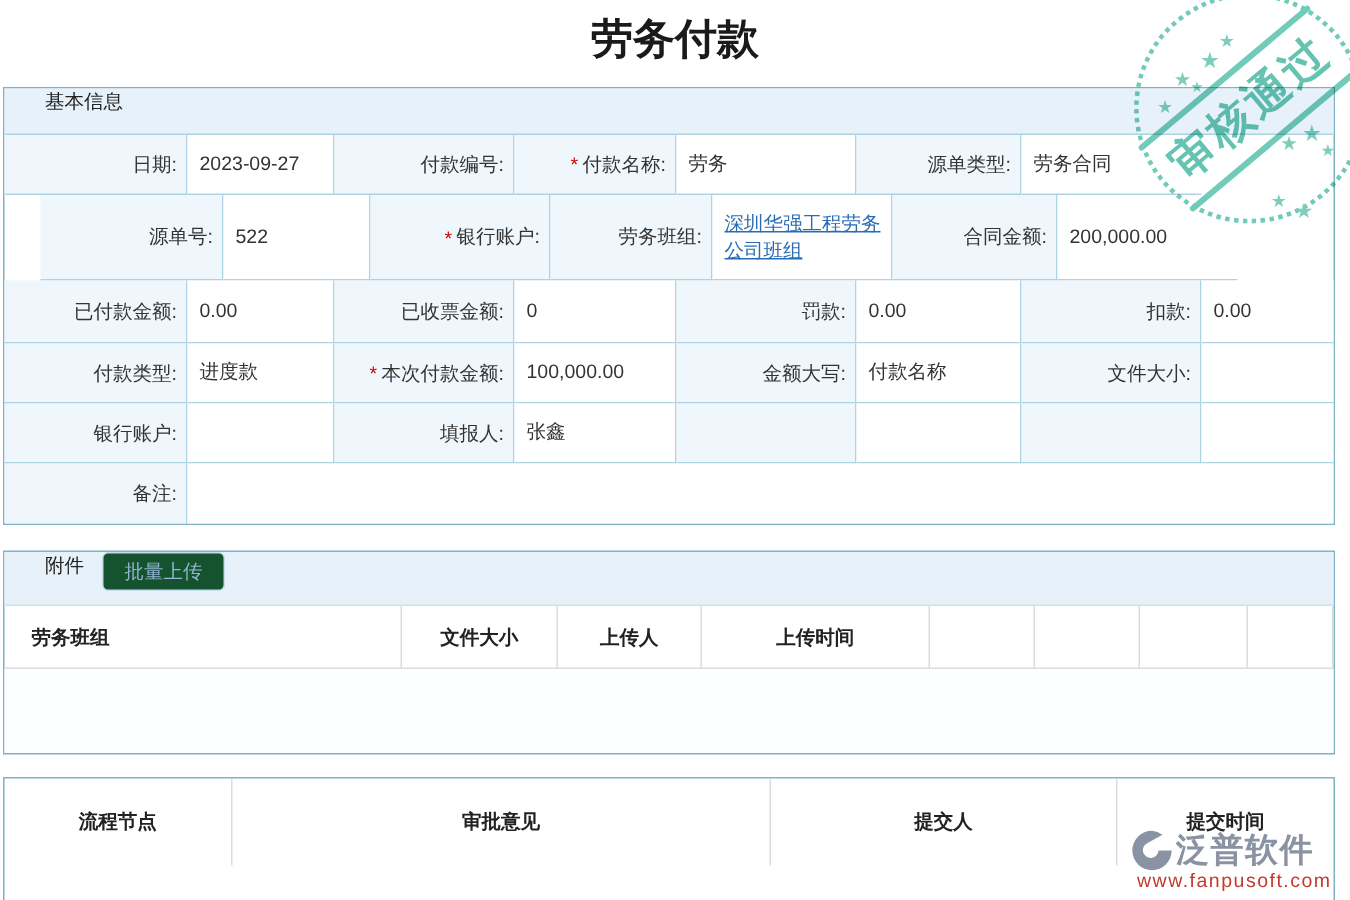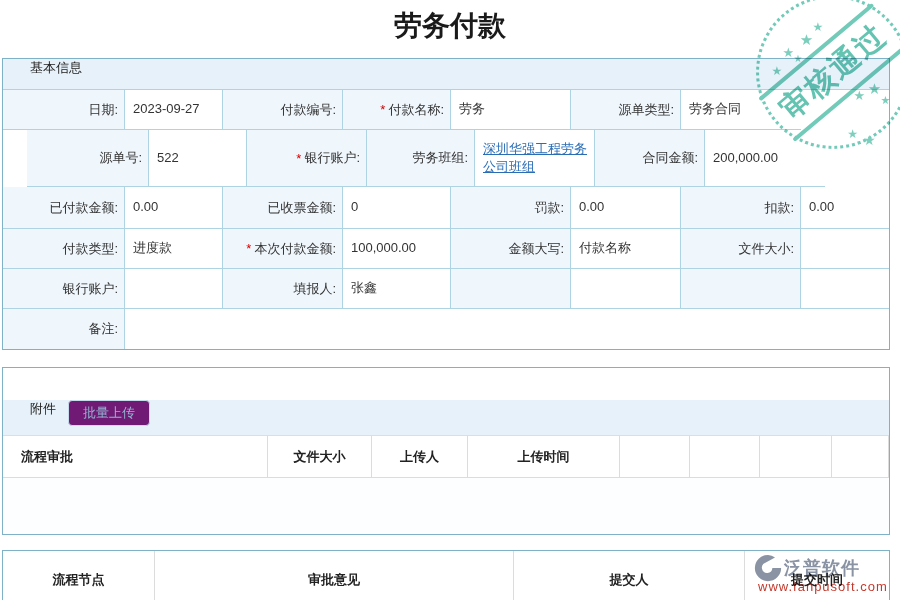--- a/index.html
+++ b/index.html
@@ -11,21 +11,21 @@
     margin-top:12px; height:28px; line-height:28px; }
 
   .section { margin:0 10px 0 2px; border:1px solid #7fb2c7; background:#fff; }
   .sec-basic   { margin-top:18px; }
   .sec-attach  { margin-top:17px; }
   .sec-approve { margin-top:15px; height:96px; }
 
   .sec-bar { background:#e7f1f9; display:flex; align-items:flex-start; padding-left:27px;
     font-size:13px; color:#222; }
   .sec-basic .sec-bar { height:31px; border-bottom:1px solid #aed3e3; }
-  .sec-attach .sec-bar, .sec-approve .sec-bar { height:36px; border-bottom:1px solid #cfe2ee;margin-top:32px; }
+  .sec-attach .sec-bar, .sec-approve .sec-bar { height:36px; border-bottom:1px solid #cfe2ee; }
 
   
   .brow { display:grid; grid-template-columns:122px 98px 120px 108px 120px 110px 120px 1fr; }
   .brow-0 { height:40px; } .brow-1 { height:57px;margin-left:24px; } .brow-2 { height:42px; }
   .brow-3 { height:40px; } .brow-4 { height:40px; }
   .cell { display:flex; align-items:center; font-size:13px;
     border-right:1px solid #aed3e3; border-bottom:1px solid #aed3e3; overflow:hidden; }
   .cell:last-child { border-right:none; }
   .lab { background:#eff6fc; justify-content:flex-end; padding-right:6px; text-align:right; color:#333; }
   .val { background:#fff; padding-left:8px; line-height:1.3; }
@@ -56,21 +56,21 @@
   .stamp-line { width:148px; height:4px; background:#5ec3ae; border-radius:2px; }
   .stamp-text { font-size:30px; font-weight:bold; color:#4fbca6; letter-spacing:2px;
     white-space:nowrap; margin:4px 0; }
   .star { position:absolute; color:#6cc8b4; pointer-events:none; }
 
   
   .logo { position:absolute; right:6px; bottom:6px; z-index:6; mix-blend-mode:multiply;
     width:140px; pointer-events:none; }
   .logo-top { display:flex; align-items:center; }
   .logo-icon { display:inline-block; width:28px; height:28px; margin-right:2px; }
-  .logo-text { font-size:18px; font-weight:bold; color:#8a93a3; letter-spacing:1px; white-space:nowrap; }
+  .logo-text { font-size:22px; font-weight:bold; color:#8a93a3; letter-spacing:1px; white-space:nowrap; }
   .logo-url { font-size:13px; color:#c23a2e; letter-spacing:1px; margin-top:-3px; padding-left:4px; }
 </style>
 </head>
 <body>
 
 <h1 class="page-title">劳务付款</h1>
 
 <div class="section sec-basic">
   <div class="sec-bar">
     <span>基本信息</span>
@@ -210,27 +210,27 @@
     </div>
     <div class="cell val">
       <span></span>
     </div>
   </div>
 </div>
 
 <div class="section sec-attach">
   <div class="sec-bar">
     <span>附件</span>
-    <button class="upload-btn" style="margin-left:12px; padding:3px 14px; font-size:13px; color:#93b5d2; background:#701a75;
+    <button class="upload-btn" style="margin-left:12px; padding:3px 14px; font-size:13px; color:#93b5d2; background:#14532d;
              border:1px solid #c6dcec; border-radius:4px; cursor:pointer;
              font-family:Liberation Serif, serif;">批量上传</button>
   </div>
   <div class="att-head" id="att-head">
       <div class="hcell">
-        <span>流程审批</span>
+        <span>劳务班组</span>
       </div>
       <div class="hcell">
         <span>文件大小</span>
       </div>
       <div class="hcell">
         <span>上传人</span>
       </div>
       <div class="hcell">
         <span>上传时间</span>
       </div>

